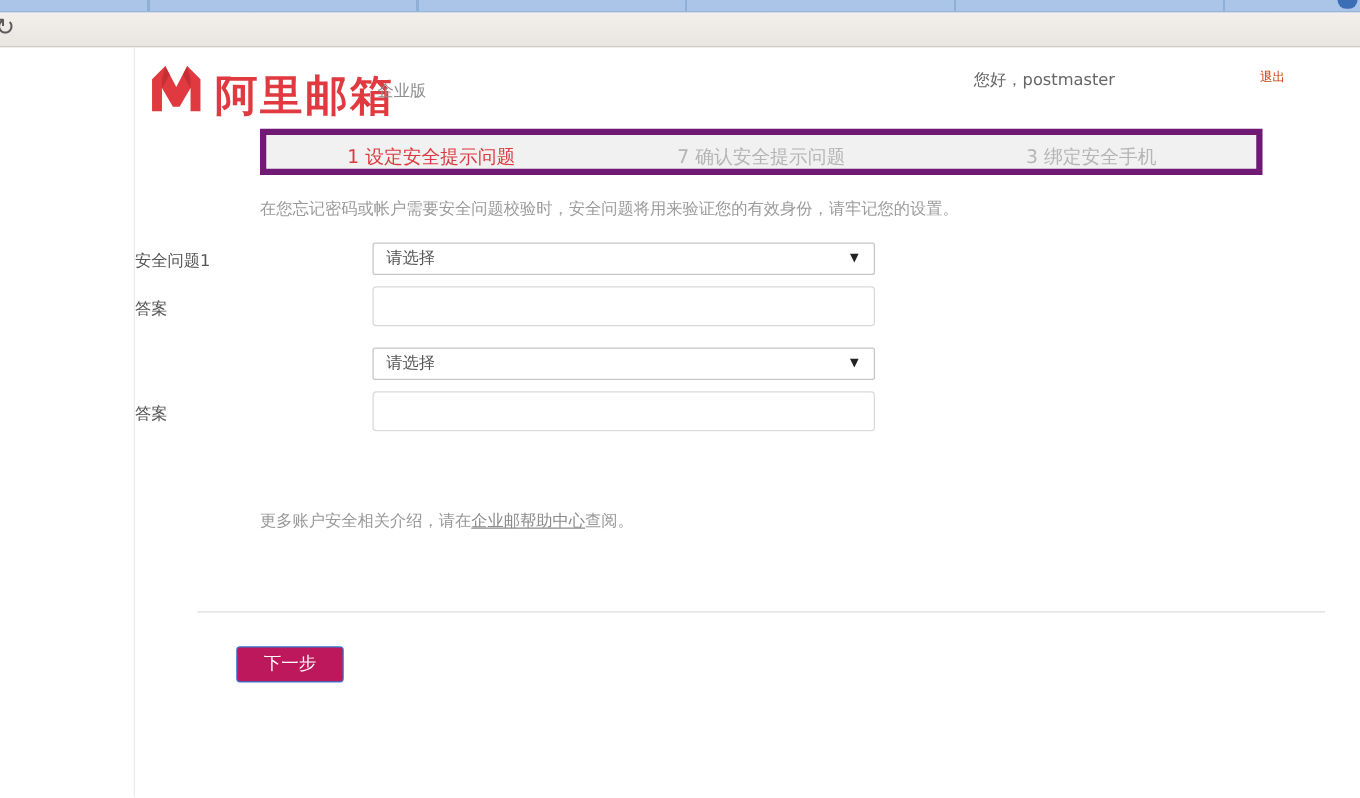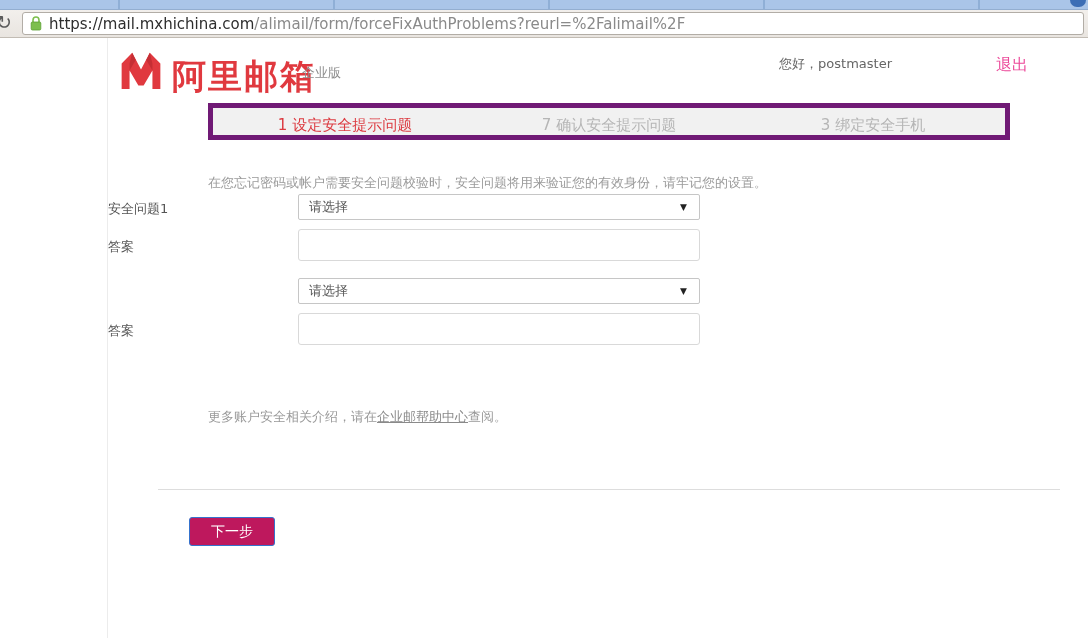--- a/index.html
+++ b/index.html
@@ -39,30 +39,30 @@
 
   
   .page { position:absolute; left:0; top:38px; width:1088px; height:600px; background:#fff; }
   .page-rule { position:absolute; left:107px; top:0; width:1px; height:600px; background:#ececec; }
 
   .logo-m { position:absolute; left:119px; top:12px; width:44px; height:40px; }
   .brand-name { position:absolute; left:172px; top:16px; font-size:34px; font-weight:bold; color:#e0393f; letter-spacing:2px; }
   .brand-edition { position:absolute; left:302px; top:26px; font-size:13px; color:#8d8d8d; }
 
   .greeting { position:absolute; right:196px; top:17px; font-size:13px; color:#666; }
-  .logout { position:absolute; right:60px; top:17px; font-size:16px; color:#ec4899; cursor:pointer; }
+  .logout { position:absolute; right:60px; top:17px; font-size:10px; color:#c2410c; cursor:pointer; }
 
   .stepbar {
     position:absolute; left:208px; top:65px; width:802px; height:37px;
     background:#f1f1f1; border:5px solid #701a75; display:flex;
   }
   .step { flex:1; text-align:center; line-height:35px; font-size:15px; color:#b5b5b5; }
   .step.active { color:#dc3a40; }
 
-  .intro { position:absolute; left:208px; top:136px; font-size:13px; color:#9b9b9b; }
+  .intro { position:absolute; left:208px; top:120px; font-size:13px; color:#9b9b9b; }
 
   .field-label { position:absolute; left:108px; width:182px; text-align:left; font-size:13px; color:#555; }
   .sel {
     position:absolute; left:298px; width:402px; height:26px;
     border:1px solid #c6c6c6; border-radius:2px; background:#fff;
     font-size:13px; color:#555; line-height:30px; padding:0 10px;
     display:flex; justify-content:space-between; align-items:center; cursor:pointer;
   }
   .sel .arrow { font-size:9px; color:#222; margin-right:2px; }
   .txt {
@@ -85,27 +85,20 @@
 </head>
 <body>
 
 <div class="screen">
 
   <div class="titlebar">
     <div class="profile-blob"></div>
   </div>
   <div class="toolbar">
     <div class="reload-btn">↻</div>
-    <div class="omnibox">
-      <svg class="lock" viewBox="0 0 12 15">
-        <path d="M3 6 V4.2 a3 3.2 0 0 1 6 0 V6" fill="none" stroke="#7dbf4e" stroke-width="1.6"></path>
-        <rect x="1.2" y="6" width="9.6" height="8" rx="1.2" fill="#7dbf4e" stroke="#5ca032" stroke-width="0.8"></rect>
-      </svg>
-      <span class="url"><span class="host">https://mail.mxhichina.com</span><span class="path">/alimail/form/forceFixAuthProblems?reurl=%2Falimail%2F</span></span>
-    </div>
   </div>
 
   <div class="page">
     <div class="page-rule"></div>
 
     <svg class="logo-m" viewBox="0 0 100 90">
       <path d="M6 88 L6 30 L30 6 L50 44 L70 6 L94 30 L94 88 L76 88 L76 46 L56 80 L44 80 L24 46 L24 88 Z" fill="#e0393f"></path>
       <path d="M30 6 L38 22 L24 46 L24 30 Z" fill="#c52e34"></path>
       <path d="M70 6 L62 22 L76 46 L76 30 Z" fill="#c52e34"></path>
     </svg>

